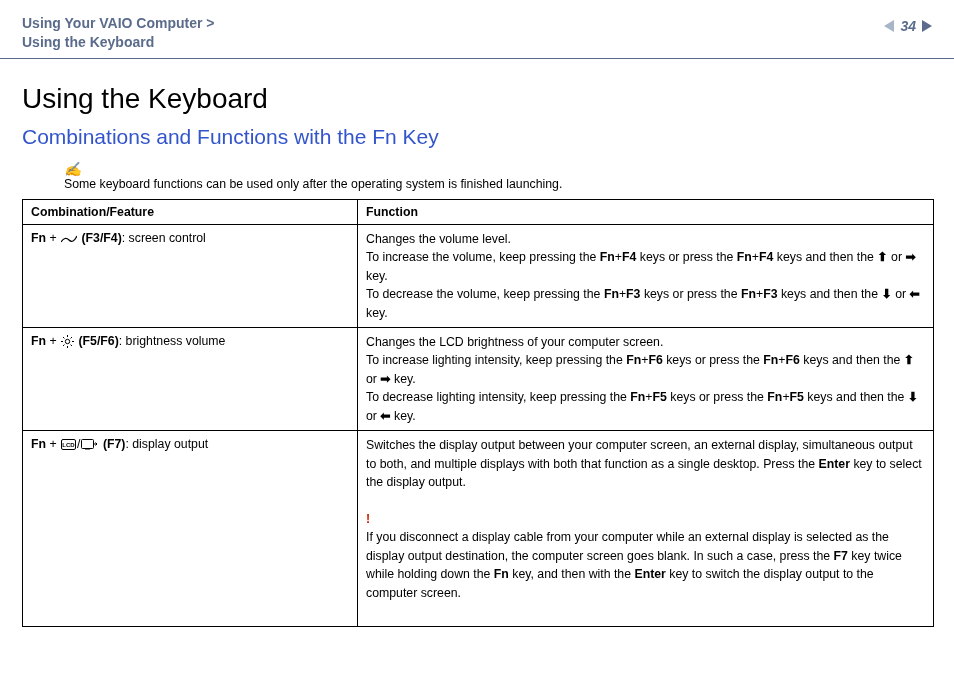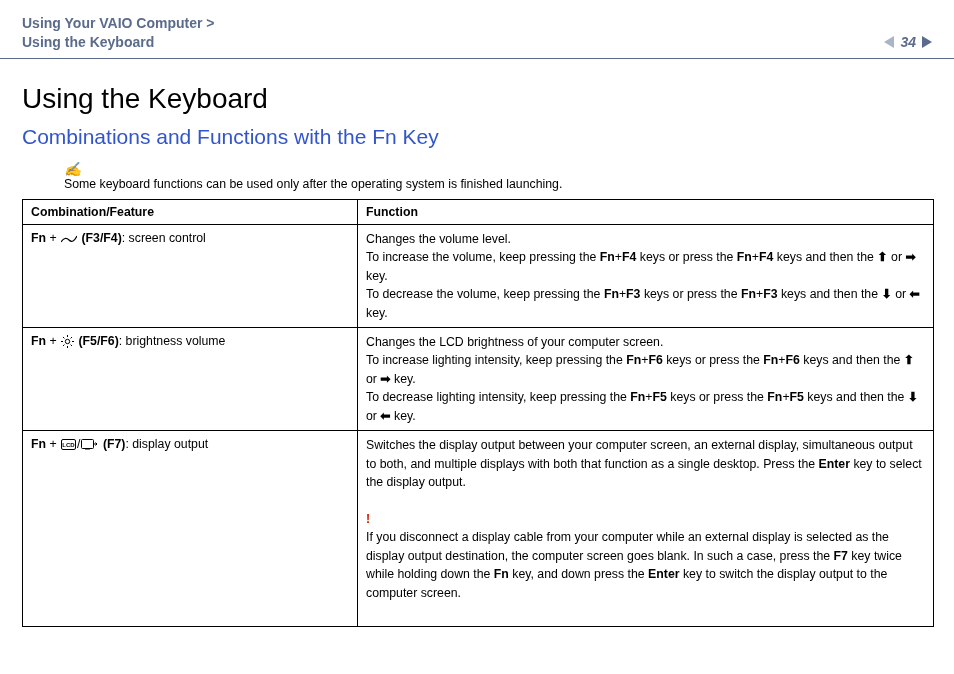--- a/index.html
+++ b/index.html
@@ -28,21 +28,21 @@
     line-height: 1.35;
   }
   .page-nav {
     display: flex;
     align-items: center;
     gap: 6px;
     color: #5a6b8c;
     font-weight: bold;
     font-style: italic;
     font-size: 14px;
-    margin-top: 20px;
+    margin-top: 4px;
   }
   .arrow-left, .arrow-right {
     display: inline-block;
     width: 0; height: 0;
     border-top: 6px solid transparent;
     border-bottom: 6px solid transparent;
   }
   .arrow-left { border-right: 10px solid #a8b4c8; }
   .arrow-right { border-left: 10px solid #5a6b8c; }
   .content { padding: 18px 22px 0 22px; }
@@ -173,20 +173,20 @@
             </svg><span>/</span><svg class="kbd-icon" width="17" height="11" viewBox="0 0 17 11">
               <rect x="0.5" y="0.5" width="12" height="9" rx="1" fill="none" stroke="#000" stroke-width="1"></rect>
               <rect x="4" y="9.5" width="5" height="1" fill="#000"></rect>
               <path d="M13 5 h3 m-1.5 -1.5 l1.5 1.5 -1.5 1.5" stroke="#000" fill="none" stroke-width="1"></path>
             </svg><b> (F7)</b><span>: display output</span>
         </td>
         <td class="col2 condensed">
           <span>Switches the display output between your computer screen, an external display, simultaneous output to both, and multiple displays with both that function as a single desktop. Press the </span><b>Enter</b><span> key to select the display output.</span>
           <br><br>
           <span class="warn">!</span><br>
-          <span>If you disconnect a display cable from your computer while an external display is selected as the display output destination, the computer screen goes blank. In such a case, press the </span><b>F7</b><span> key twice while holding down the </span><b>Fn</b><span> key, and down press the </span><b>Enter</b><span> key to switch the display output to the computer screen.</span>
+          <span>If you disconnect a display cable from your computer while an external display is selected as the display output destination, the computer screen goes blank. In such a case, press the </span><b>F7</b><span> key twice while holding down the </span><b>Fn</b><span> key, and then with the </span><b>Enter</b><span> key to switch the display output to the computer screen.</span>
           <br><br>
           
         </td>
       </tr>
     </tbody>
   </table>
 </div>
 
 </body></html>

